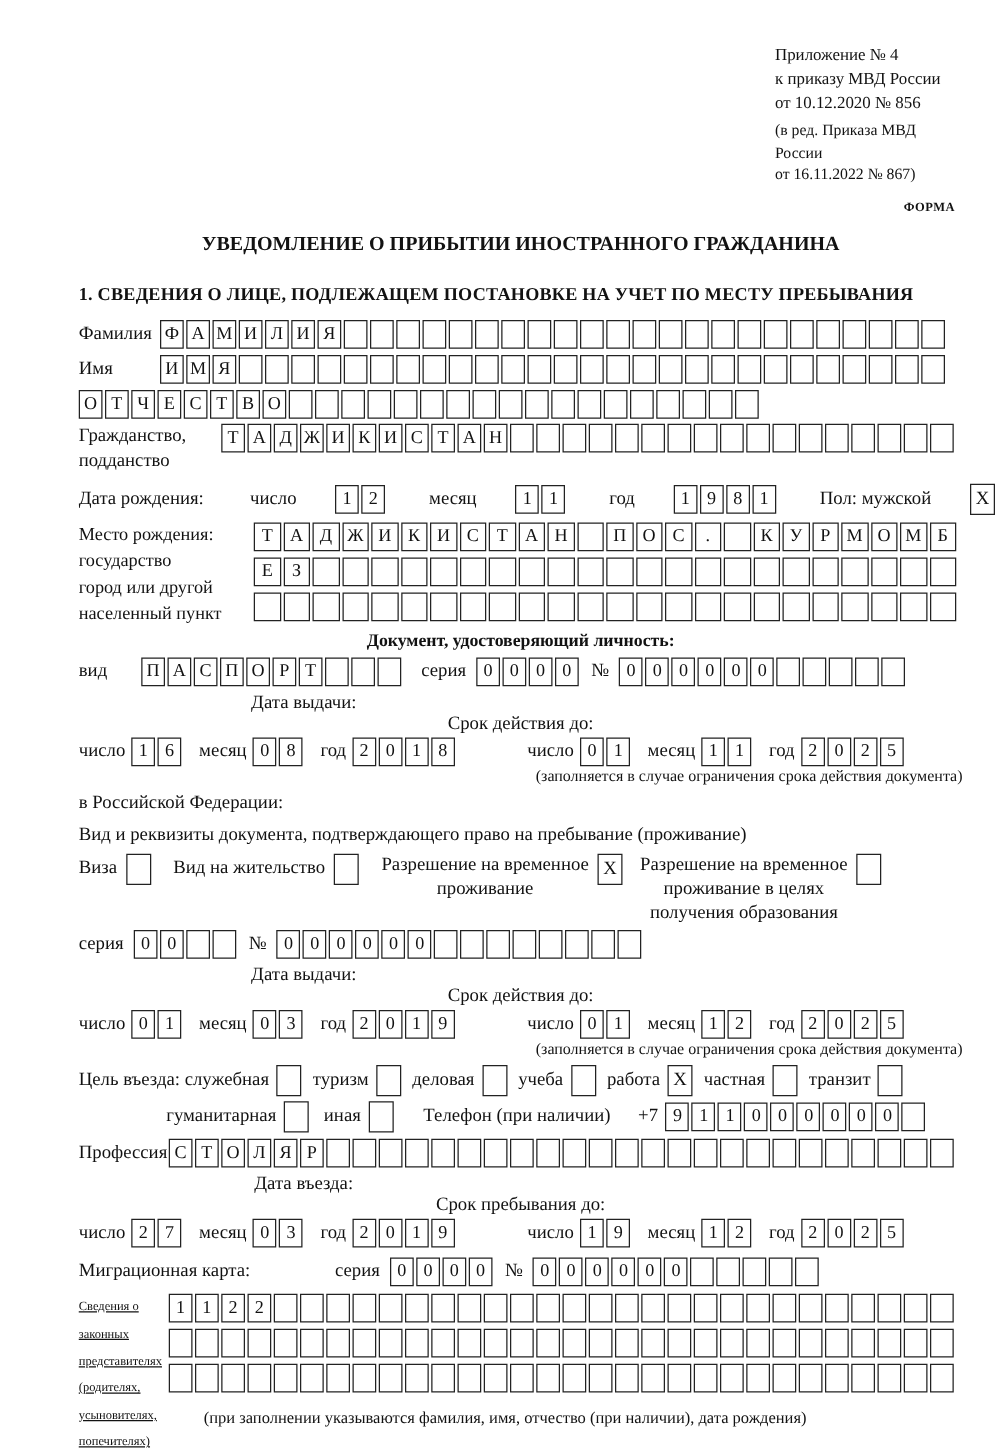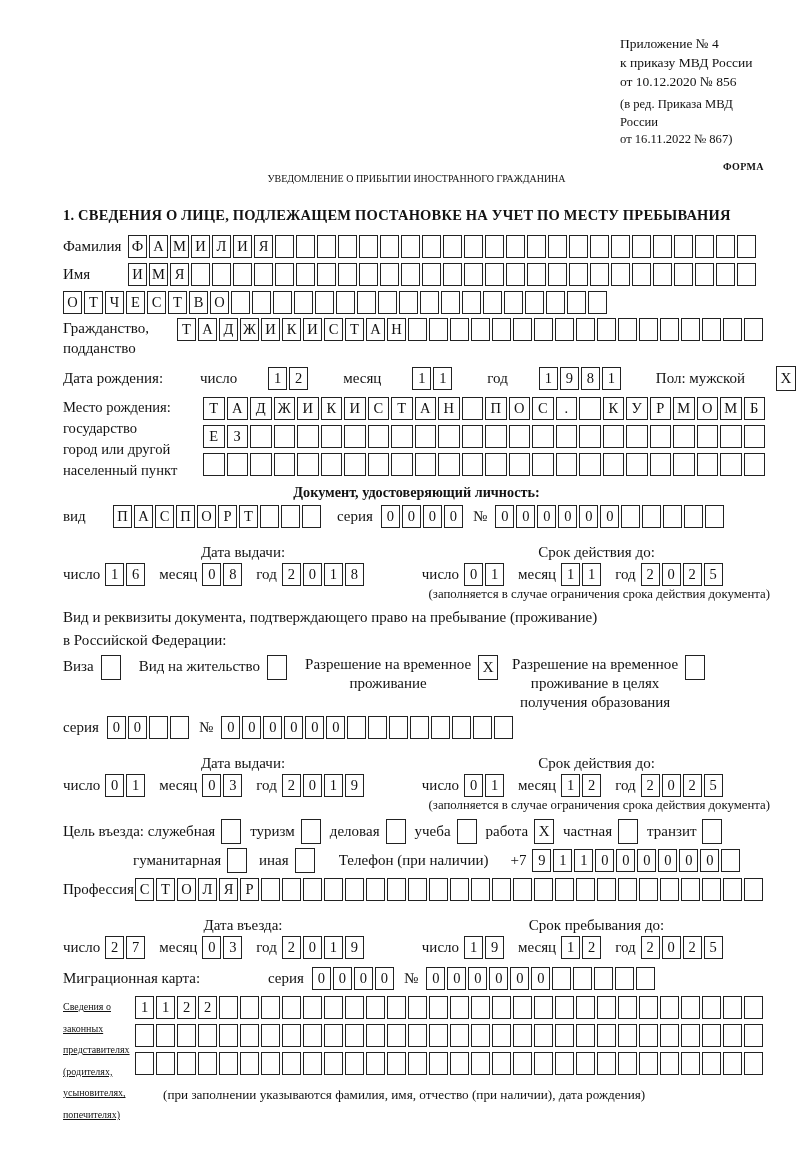--- a/index.html
+++ b/index.html
@@ -3,21 +3,21 @@
 <meta charset="utf-8">
 <style>
   * { margin:0; padding:0; box-sizing:border-box; }
   html,body { background:#ffffff; }
   body { width:800px; height:1163px; font-family:"Liberation Serif", serif; color:#121212; }
   .page { width:800px; height:1163px; padding:34px 30px 0 63px; overflow:hidden; position:relative; background:#fff; }
 
   .annex { margin-left:557px; font-size:13.5px; line-height:1.42; }
   .annex-note { margin-top:5px; font-size:12.6px; line-height:1.38; }
   .forma { text-align:right; padding-right:6px; font-weight:bold; font-size:10px; margin-top:12px; letter-spacing:.4px; }
-  .title { text-align:center; font-weight:normal; font-size:10px; line-height:1.4; }
+  .title { text-align:center; font-weight:bold; font-size:16px; margin-top:13px; line-height:1.4; }
   .underline-slot { display:inline-block; width:54px; border-bottom:2px solid #222; margin-left:10px; }
   .sec { font-weight:bold; font-size:14.5px; margin-top:21px; letter-spacing:.2px; }
 
   .row { display:flex; align-items:flex-start; margin-top:6px; flex-wrap:nowrap; }
   .rowc { align-items:center; }
   .cells { display:flex; flex:none; }
   .cell { width:19px; height:23px; border:1.6px solid #222; margin-right:2px; font-size:14.5px; line-height:20px; text-align:center; flex:none; font-family:"Liberation Serif", serif; }
   .wide .cell { width:21.5px; }
   .cb { display:inline-block; width:20px; height:25px; border:1.6px solid #222; font-size:15px; line-height:22px; text-align:center; flex:none; }
   .lbl { font-size:15px; line-height:23px; flex:none; }
@@ -25,21 +25,21 @@
   .w65 { width:65px; } .w140 { width:140px; } .w114 { width:114px; } .w50 { width:50px; }
   .w112 { width:112px; } .w72 { width:72px; } .w165 { width:165px; }
   .ml6 { margin-left:6px; } .ml8 { margin-left:8px; } .ml12 { margin-left:12px; }
   .ml14 { margin-left:14px; } .ml18 { margin-left:18px; } .ml40 { margin-left:40px; }
 
   .bp-lbl { width:140px; font-size:14.6px; line-height:21px; flex:none; }
   .bp-cells .cells { margin-bottom:5px; }
 
   .center-bold { text-align:center; font-weight:bold; font-size:14.2px; margin-top:3px; }
 
-  .dates-head { display:flex; margin-top:16px; font-size:15px; }
+  .dates-head { display:flex; margin-top:5px; font-size:15px;flex-direction:column; }
   .dh-left { width:360px; text-align:center; flex:none; }
   .dh-right { flex:1; text-align:center; }
   .dates-row { display:flex; margin-top:2px; align-items:center; }
   .dgroup { display:flex; align-items:center; flex:none; }
   .dgroup .lbl { margin-right:5px; margin-left:12px; }
   .dgroup .lbl:first-child { margin-left:0; }
   .dg-right { margin-left:56px; }
   .fillnote { text-align:right; font-size:12.8px; margin-top:1px; line-height:1.15; }
 
   .plain { font-size:15px; line-height:20px; margin-top:6px; }
@@ -410,22 +410,22 @@
       <div class="cells">
           <span class="cell">2</span>
           <span class="cell">0</span>
           <span class="cell">2</span>
           <span class="cell">5</span>
         </div>
     </div>
   </div>
   <div class="fillnote">(заполняется в случае ограничения срока действия документа)</div>
 
+  <div class="plain" style="margin-top:3px;">в Российской Федерации:</div>
   <div class="plain">Вид и реквизиты документа, подтверждающего право на пребывание (проживание)</div>
-  <div class="plain" style="margin-top:3px;">в Российской Федерации:</div>
 
   <div class="row visarow">
     <span class="lbl">Виза</span>
     <span class="cb"></span>
     <span class="lbl ml18">Вид на жительство</span>
     <span class="cb ml18"></span>
     <div class="mlbl ml18">
       <div>Разрешение на временное</div>
       <div>проживание</div>
     </div>

